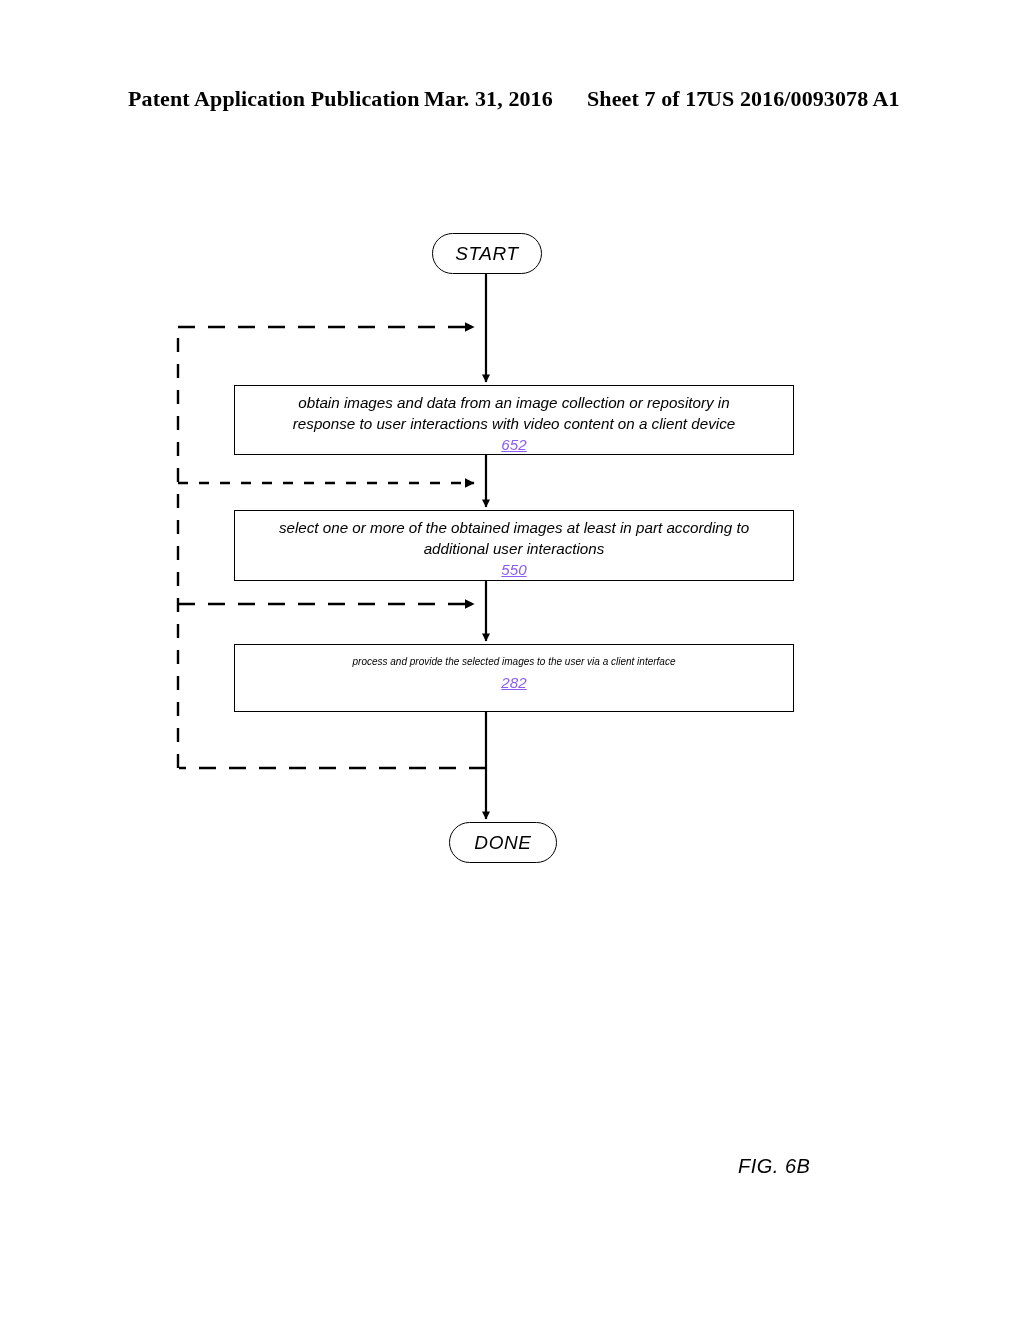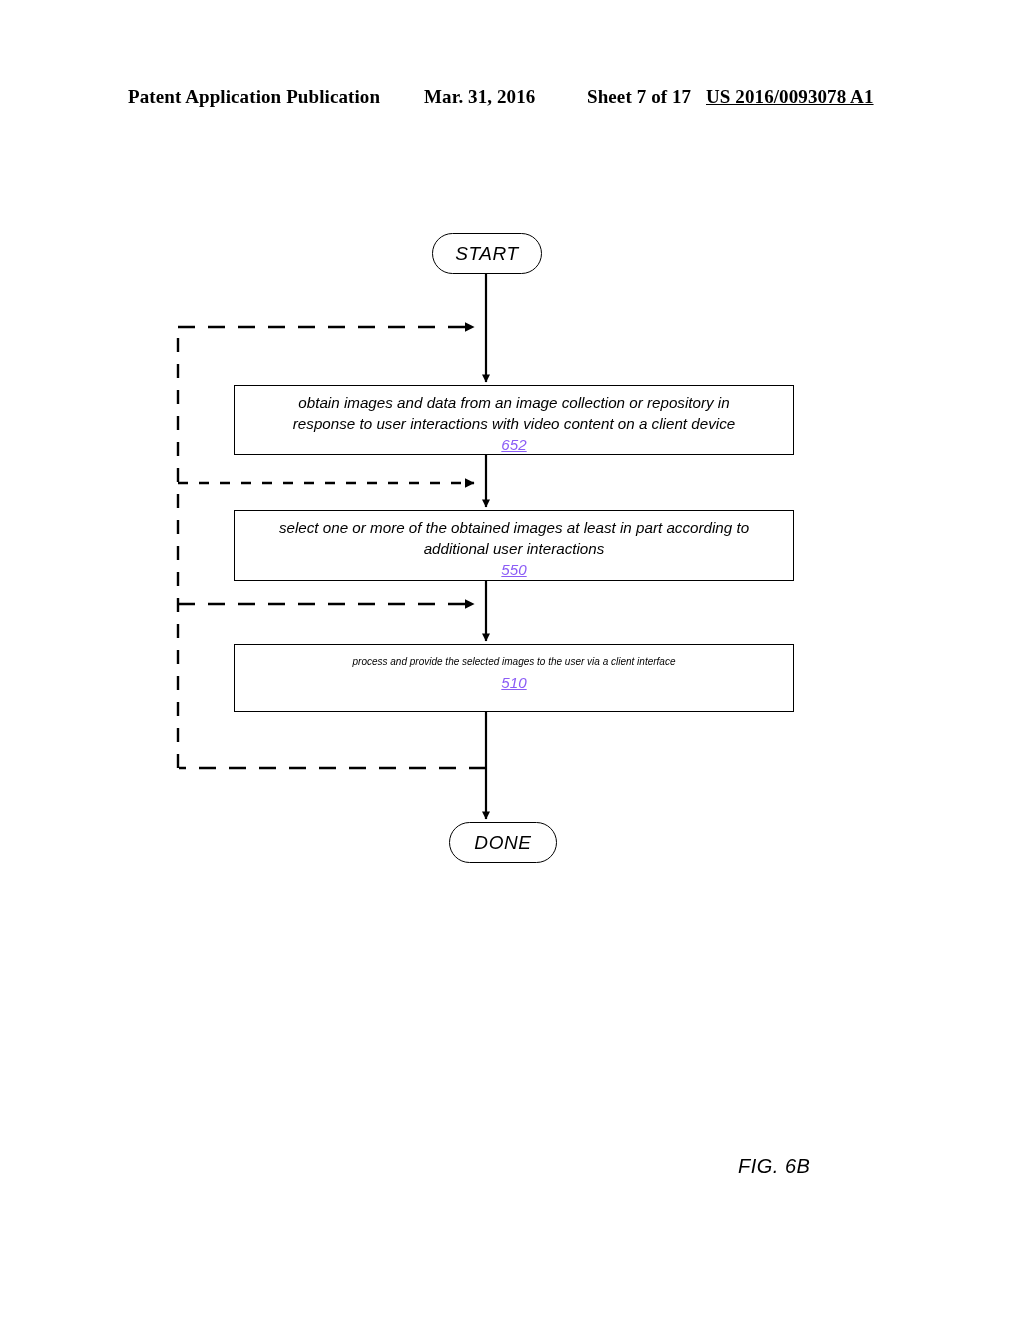--- a/index.html
+++ b/index.html
@@ -20,28 +20,28 @@
   .page-header {
     position: absolute;
     left: 0;
     top: 86px;
     width: 824px;
     height: 30px;
     display: flex;
     align-items: center;
     font-family: "Liberation Serif", serif;
     font-weight: bold;
-    font-size: 19px;
+    font-size: 22px;
     letter-spacing: 0.1px;
     white-space: nowrap;
   }
   .hdr-pub   { position: absolute; left: 128px;  top: 0; }
   .hdr-date  { position: absolute; left: 424px;  top: 0; }
   .hdr-sheet { position: absolute; left: 587px;  top: 0; }
-  .hdr-num   { position: absolute; left: 706px;  top: 0; text-decoration: underline; }
+  .hdr-num   { position: absolute; left: 706px;  top: 0; }
 
   
   .figure {
     position: absolute;
     left: 0;
     top: 0;
     width: 1024px;
     height: 1320px;
     border-radius: 30px;
   }
@@ -189,21 +189,21 @@
   </div>
 
   <div class="process-box" id="box-654">
     <span class="box-text">select one or more of the obtained images at least in part according to
 additional user interactions</span>
     <span class="box-ref">550</span>
   </div>
 
   <div class="process-box" id="box-656">
     <span class="box-text">process and provide the selected images to the user via a client interface</span>
-    <span class="box-ref">510</span>
+    <span class="box-ref">282</span>
   </div>
 
   <div class="terminator" id="node-done">
     <span>DONE</span>
   </div>
 
   <div id="figure-caption">FIG. 6B</div>
 
 </div>
 

